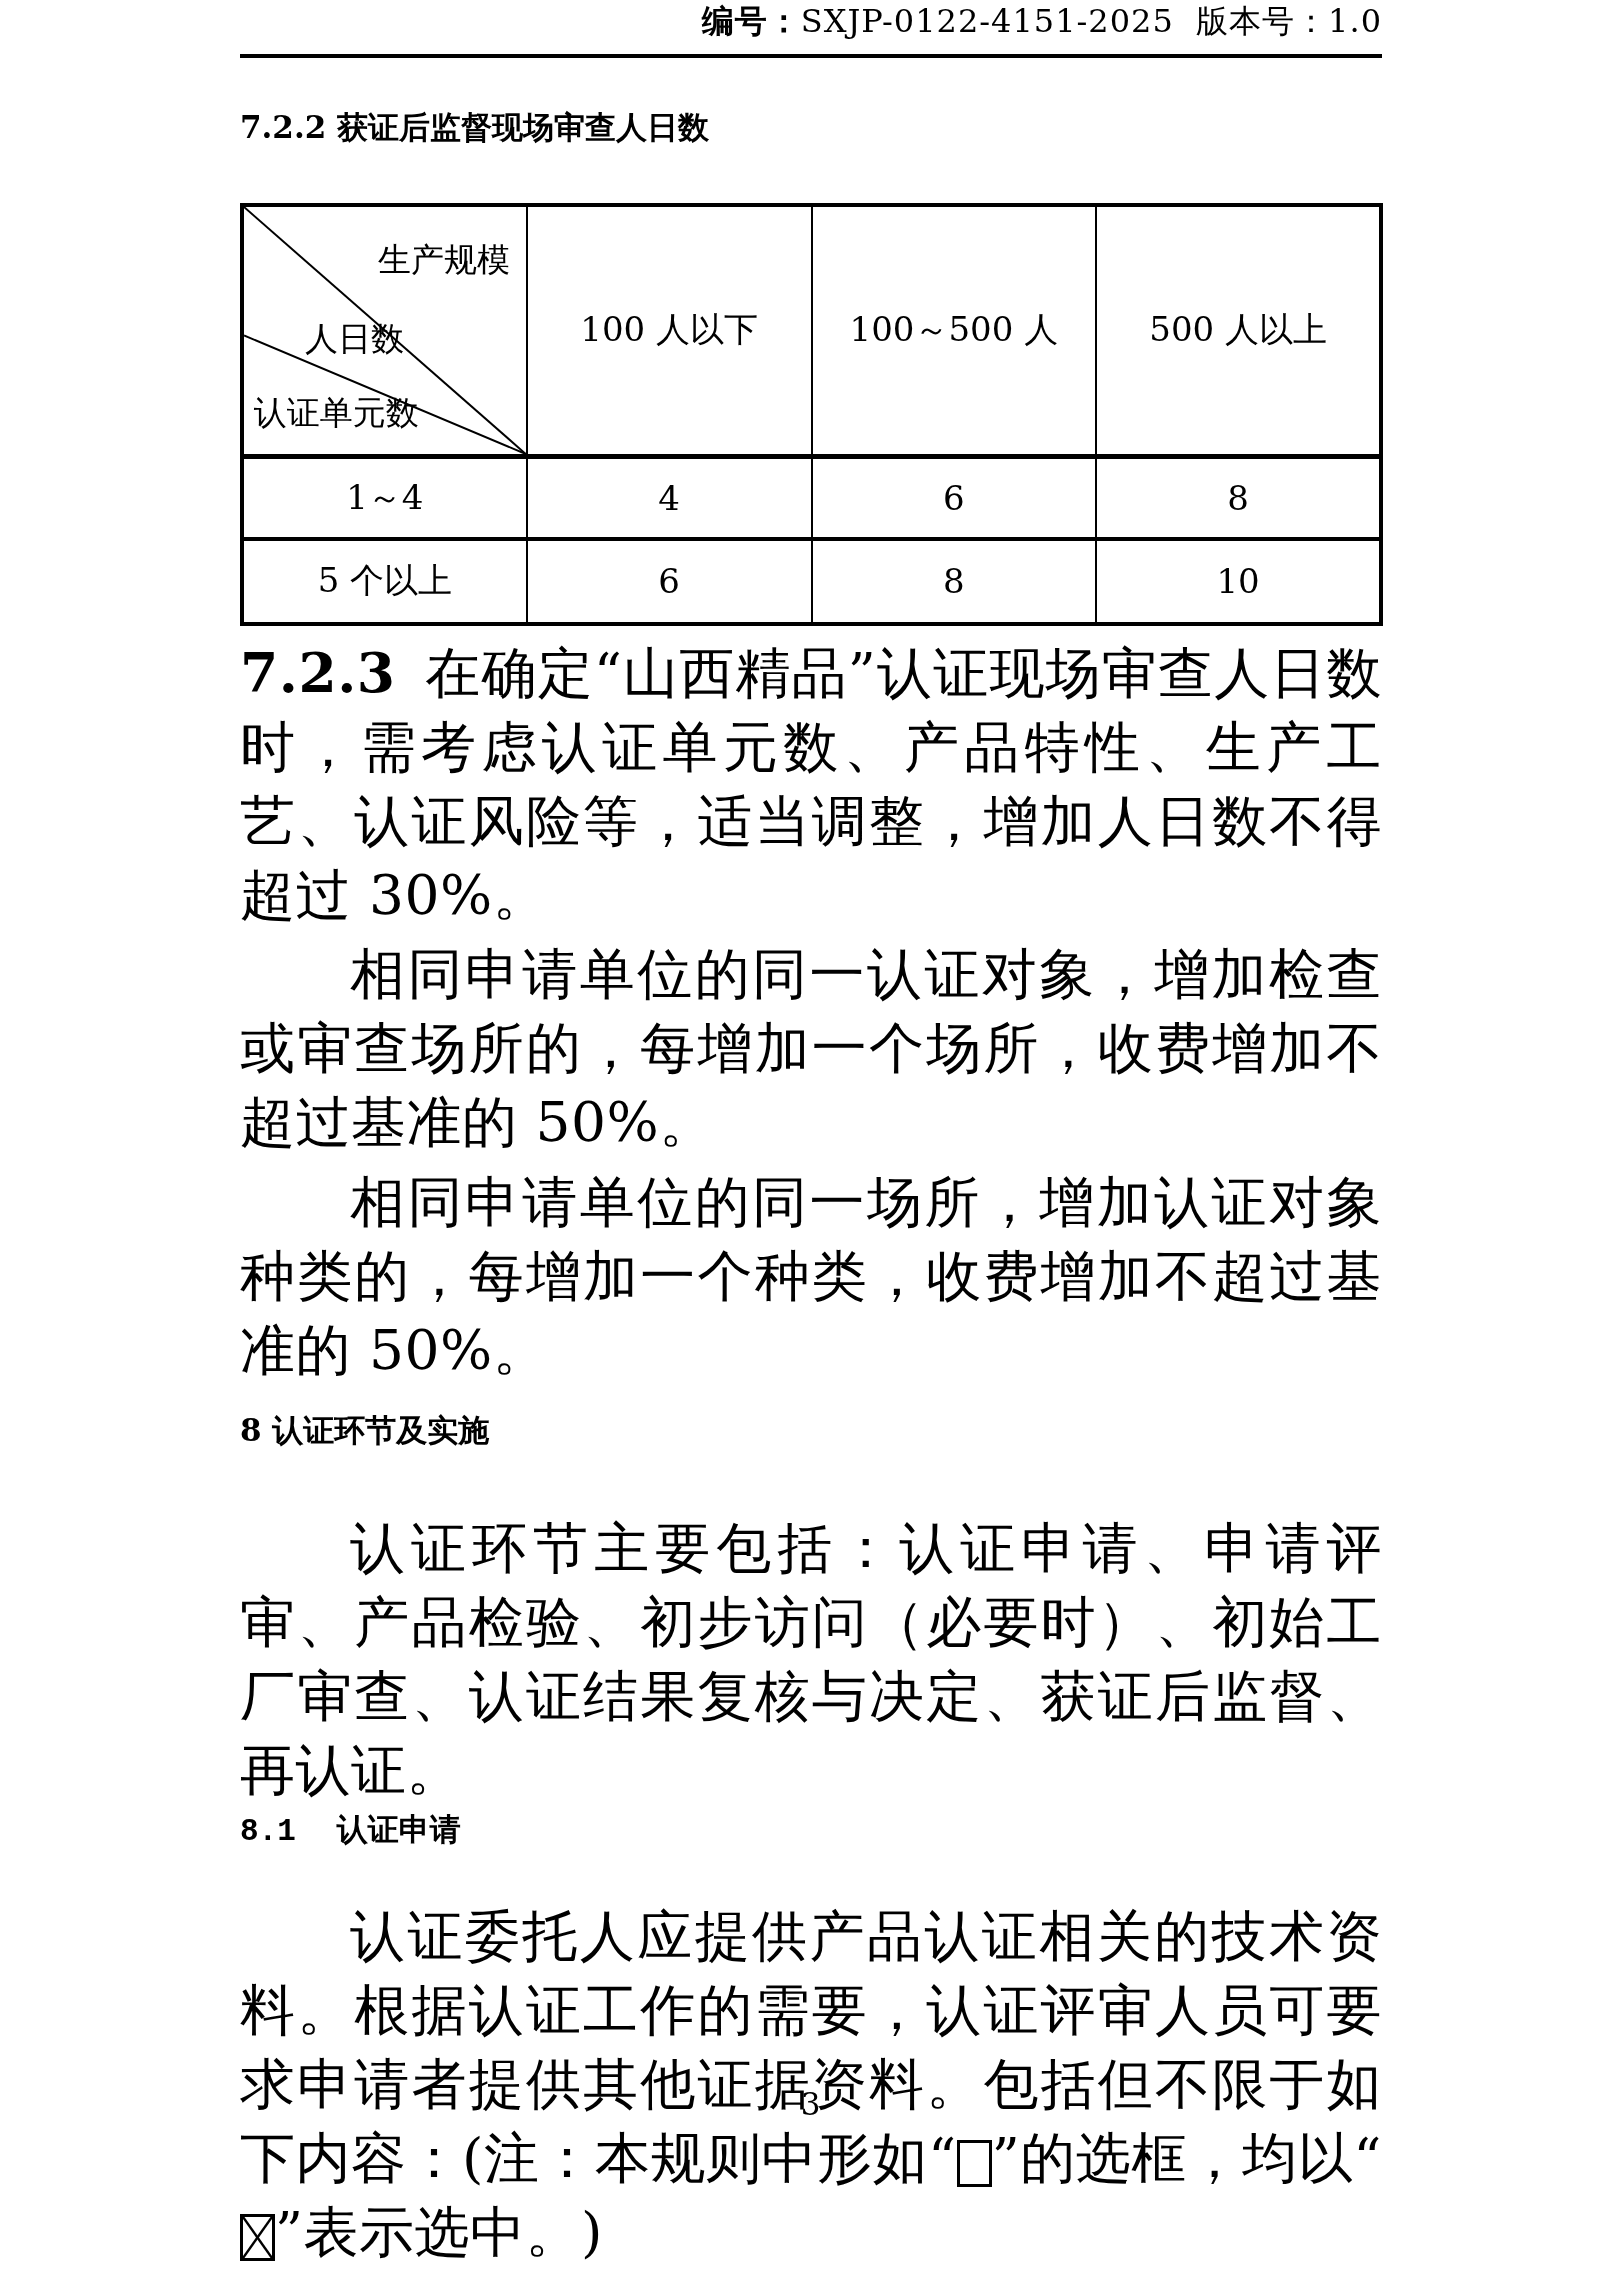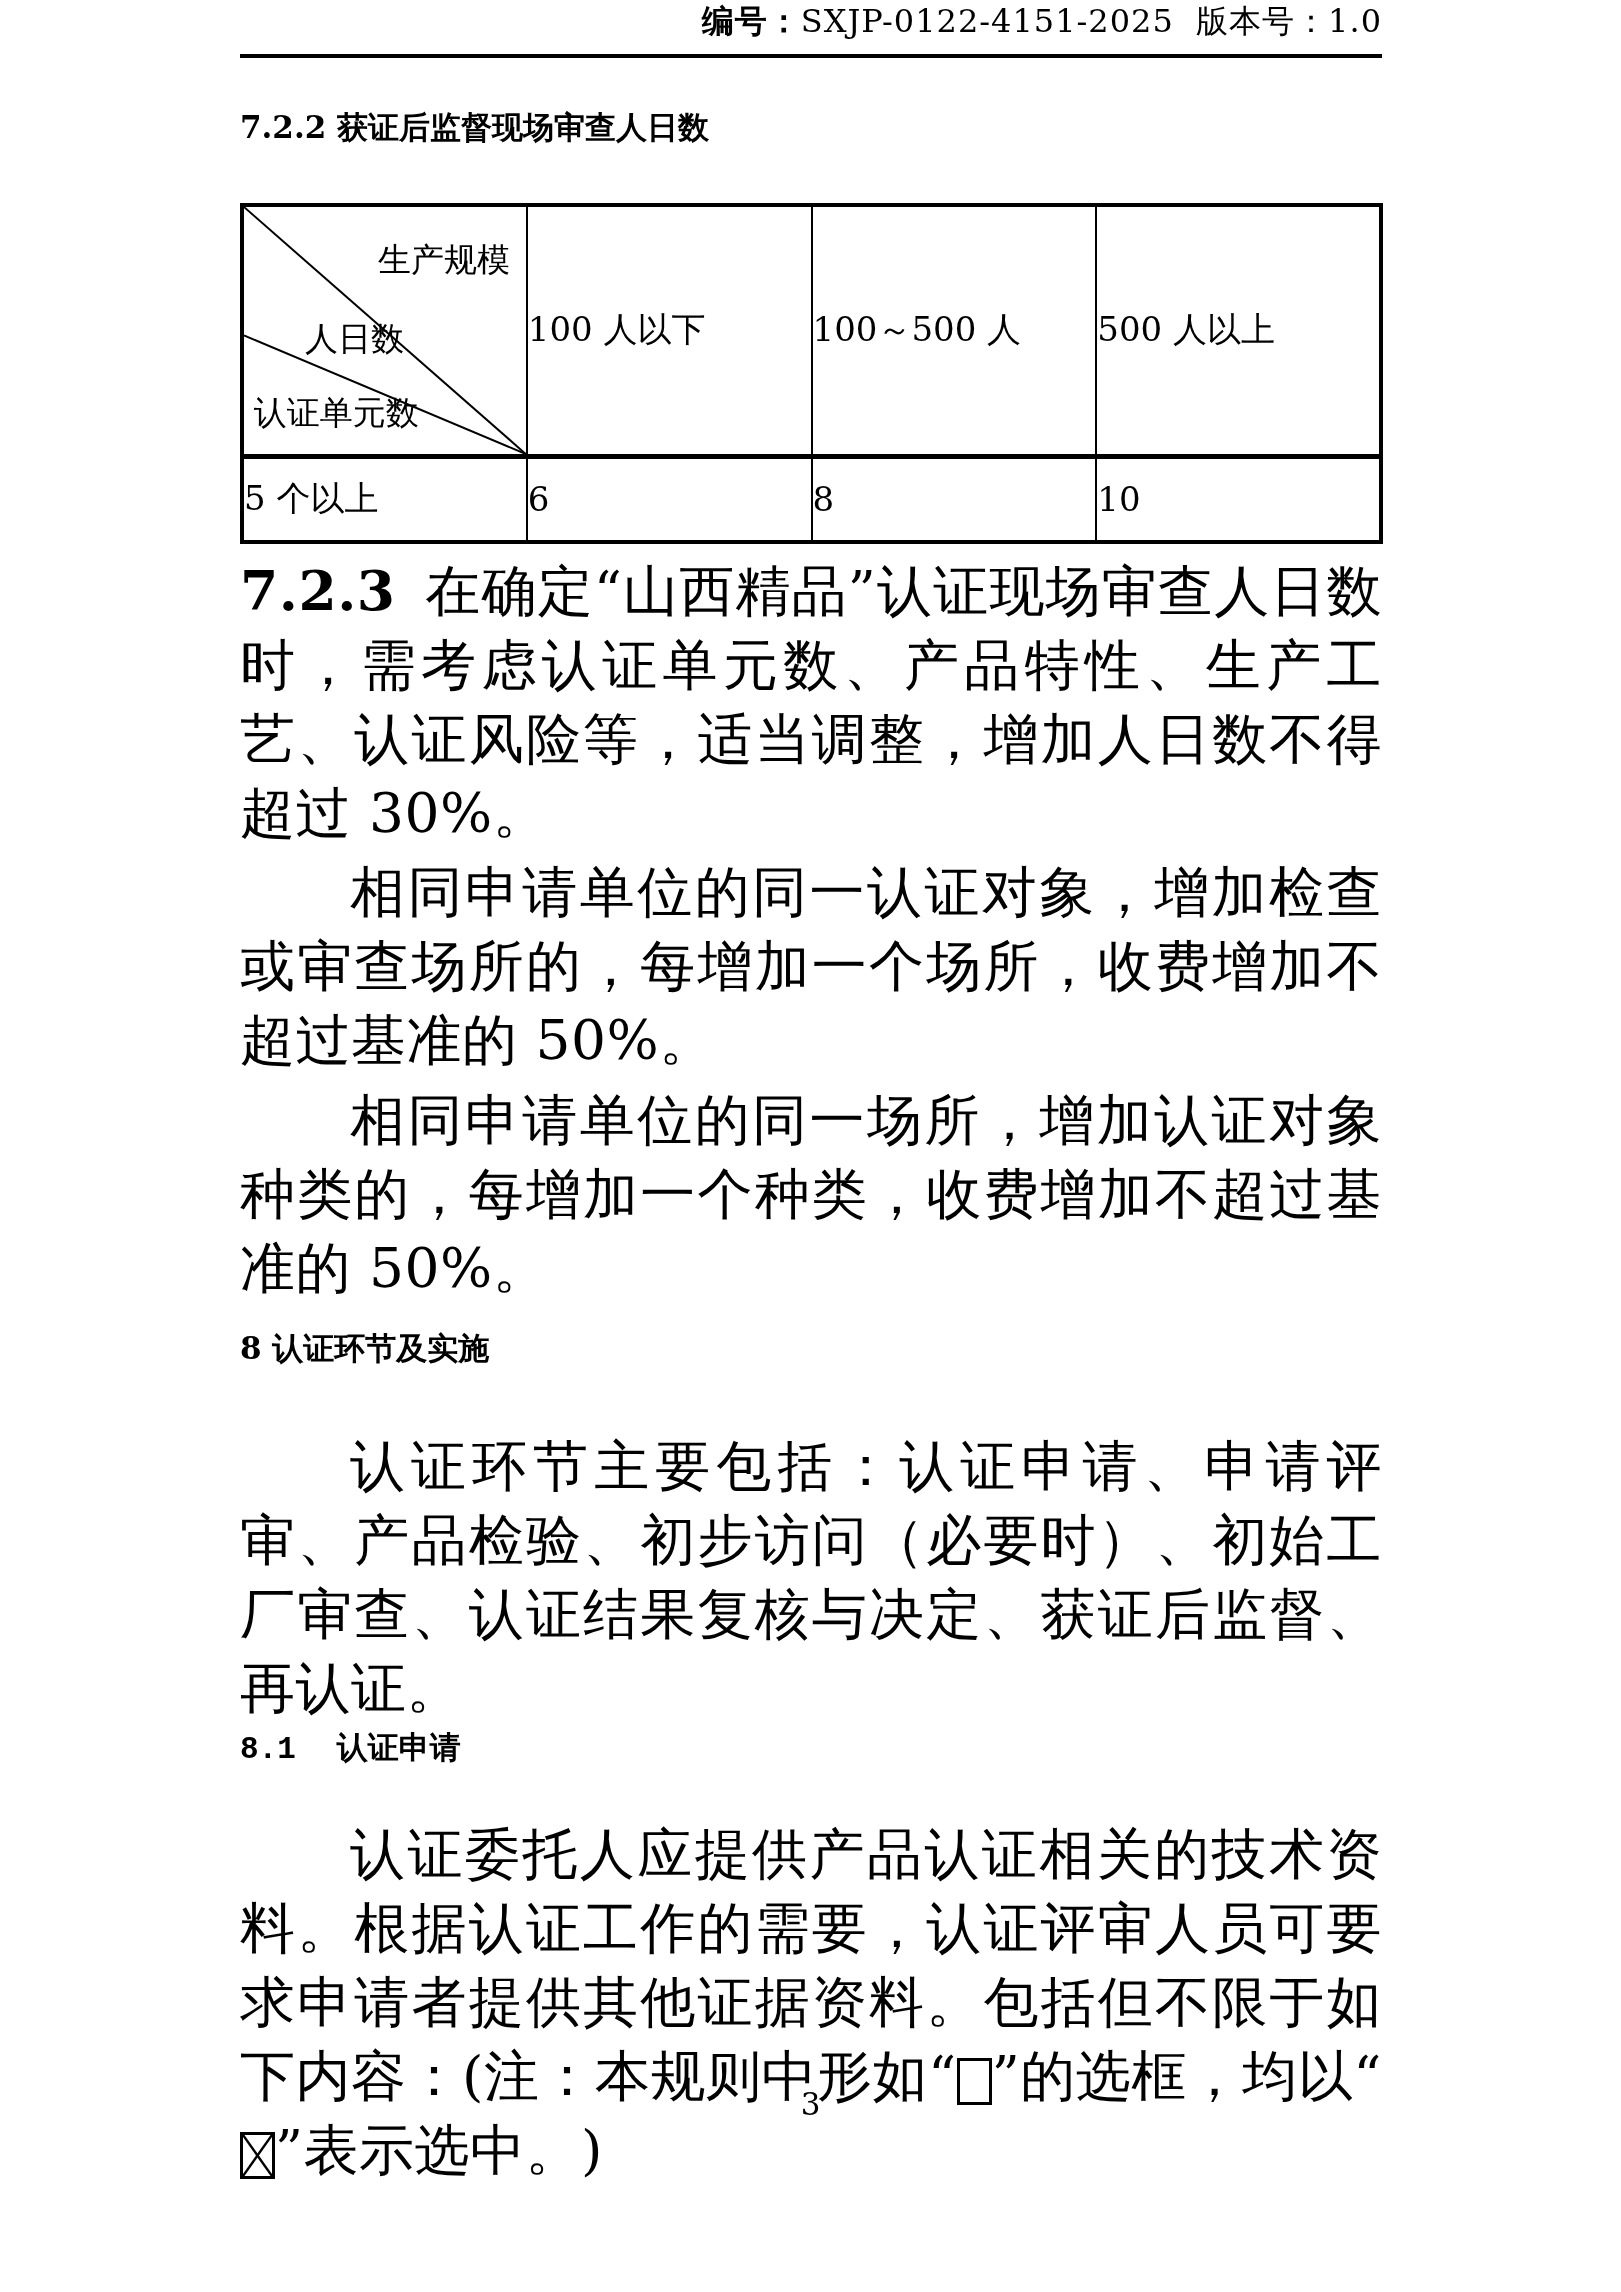--- a/index.html
+++ b/index.html
@@ -43,20 +43,21 @@
   
   .daytable{
     margin-top:51px;
     width:1143px;
     border-collapse:collapse;
     table-layout:fixed;
     border:4.9px solid #000;
   }
   .daytable td{
     border:2.9px solid #000;
+    text-align:center;
     vertical-align:middle;
     font-size:34px;
     padding:0;
   }
   .daytable tr.colhead-row td{border-bottom:5.9px solid #000;height:247px;}
   .daytable tr.data-row-1 td{height:78px;border-bottom:4.9px solid #000;}
   .daytable tr.data-row-2 td{height:81px;}
   .corner-cell{position:relative;}
   .corner-cell svg{position:absolute;left:0;top:0;width:100%;height:100%;}
   .corner-label{position:absolute;font-size:33px;white-space:pre;}
@@ -119,20 +120,26 @@
               <line x1="0" y1="129" x2="286" y2="248" stroke="#000" stroke-width="2"></line>
             </svg>
             <span class="corner-label corner-top-right">生产规模</span>
             <span class="corner-label corner-middle">人日数</span>
             <span class="corner-label corner-bottom-left">认证单元数</span>
           </td>
           <td>100 人以下</td>
           <td>100～500 人</td>
           <td>500 人以上</td>
         </tr>
+        <tr class="data-row-1">
+          <td>1～4</td>
+          <td>4</td>
+          <td>6</td>
+          <td>8</td>
+        </tr>
         <tr class="data-row-2">
           <td>5 个以上</td>
           <td>6</td>
           <td>8</td>
           <td>10</td>
         </tr>
       </tbody>
     </table>
 
     <p class="para p-723"><span class="num-bold">7.2.3</span><span>在确定“山西精品”认证现场审查人日数时，需考虑认证单元数、产品特性、生产工艺、认证风险等，适当调整，增加人日数不得超过 30%。</span></p>

